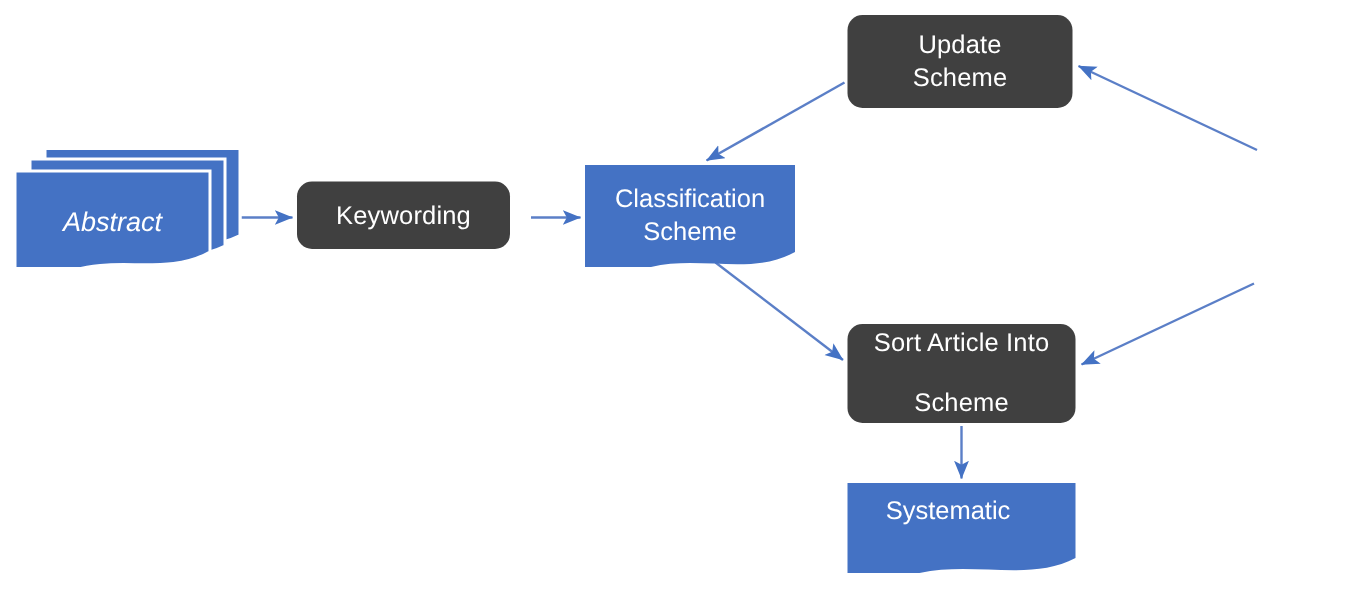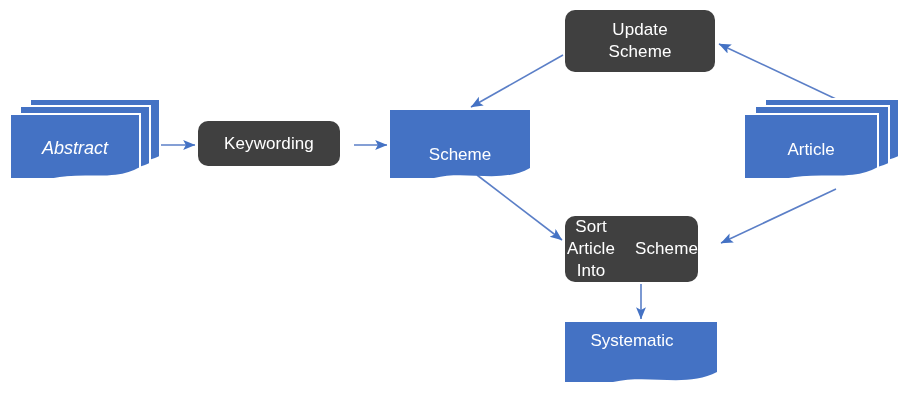--- a/index.html
+++ b/index.html
@@ -101,38 +101,31 @@
   </div>
 
   <div class="node rounded-box" style="left:198px; top:121px; width:142px; height:45px;">
     <span>Keywording</span>
   </div>
 
   <div class="doc-wrap node" style="left:390px; top:110px; width:140px; height:76px;">
     <svg class="doc-svg" width="140" height="76" viewBox="0 0 140 76" xmlns="http://www.w3.org/2000/svg">
       <path d="M0,0 H140 V58 C112,74 76,60 44,68 L0,68 Z" fill="#4472C4"></path>
     </svg>
+    <div class="doc-label" style="top:12px;">Classification</div>
     <div class="doc-label" style="top:34px;">Scheme</div>
   </div>
 
   <div class="node rounded-box" style="left:565px; top:10px; width:150px; height:62px; flex-direction:column;">
     <span>Update</span>
     <span>Scheme</span>
   </div>
 
-  <div class="doc-wrap node" style="left:744px; top:99px; width:155px; height:85px;">
-    <svg class="doc-svg" width="155" height="85" viewBox="0 0 155 85" xmlns="http://www.w3.org/2000/svg">
-      <path d="M21,0 H155 V58 C130,70 101,62 74,66 L21,66 Z" fill="#4472C4" stroke="#ffffff" stroke-width="2"></path>
-      <path d="M11,7 H145 V65 C120,77 91,69 64,73 L11,73 Z" fill="#4472C4" stroke="#ffffff" stroke-width="2"></path>
-      <path d="M0,15 H134 V69 C107,84 74,73 45,80 L0,80 Z" fill="#4472C4" stroke="#ffffff" stroke-width="2"></path>
-    </svg>
-    <div class="doc-label" style="top:40px; width:134px;">Article</div>
-  </div>
 
-  <div class="node rounded-box" style="left:565px; top:216px; width:133px; height:66px; flex-direction:row;gap:18px;">
+  <div class="node rounded-box" style="left:565px; top:216px; width:152px; height:66px; flex-direction:column;gap:18px;">
     <span>Sort Article Into</span>
     <span>Scheme</span>
   </div>
 
   <div class="doc-wrap node" style="left:565px; top:322px; width:134px; height:68px;">
     <svg class="doc-svg" width="152" height="68" viewBox="0 0 152 68" xmlns="http://www.w3.org/2000/svg">
       <path d="M0,0 H152 V50 C122,66 84,52 48,60 L0,60 Z" fill="#4472C4"></path>
     </svg>
     <div class="doc-label" style="top:8px;">Systematic</div>
     <div class="doc-label" style="top:30px;margin-top:36px;">Map</div>

